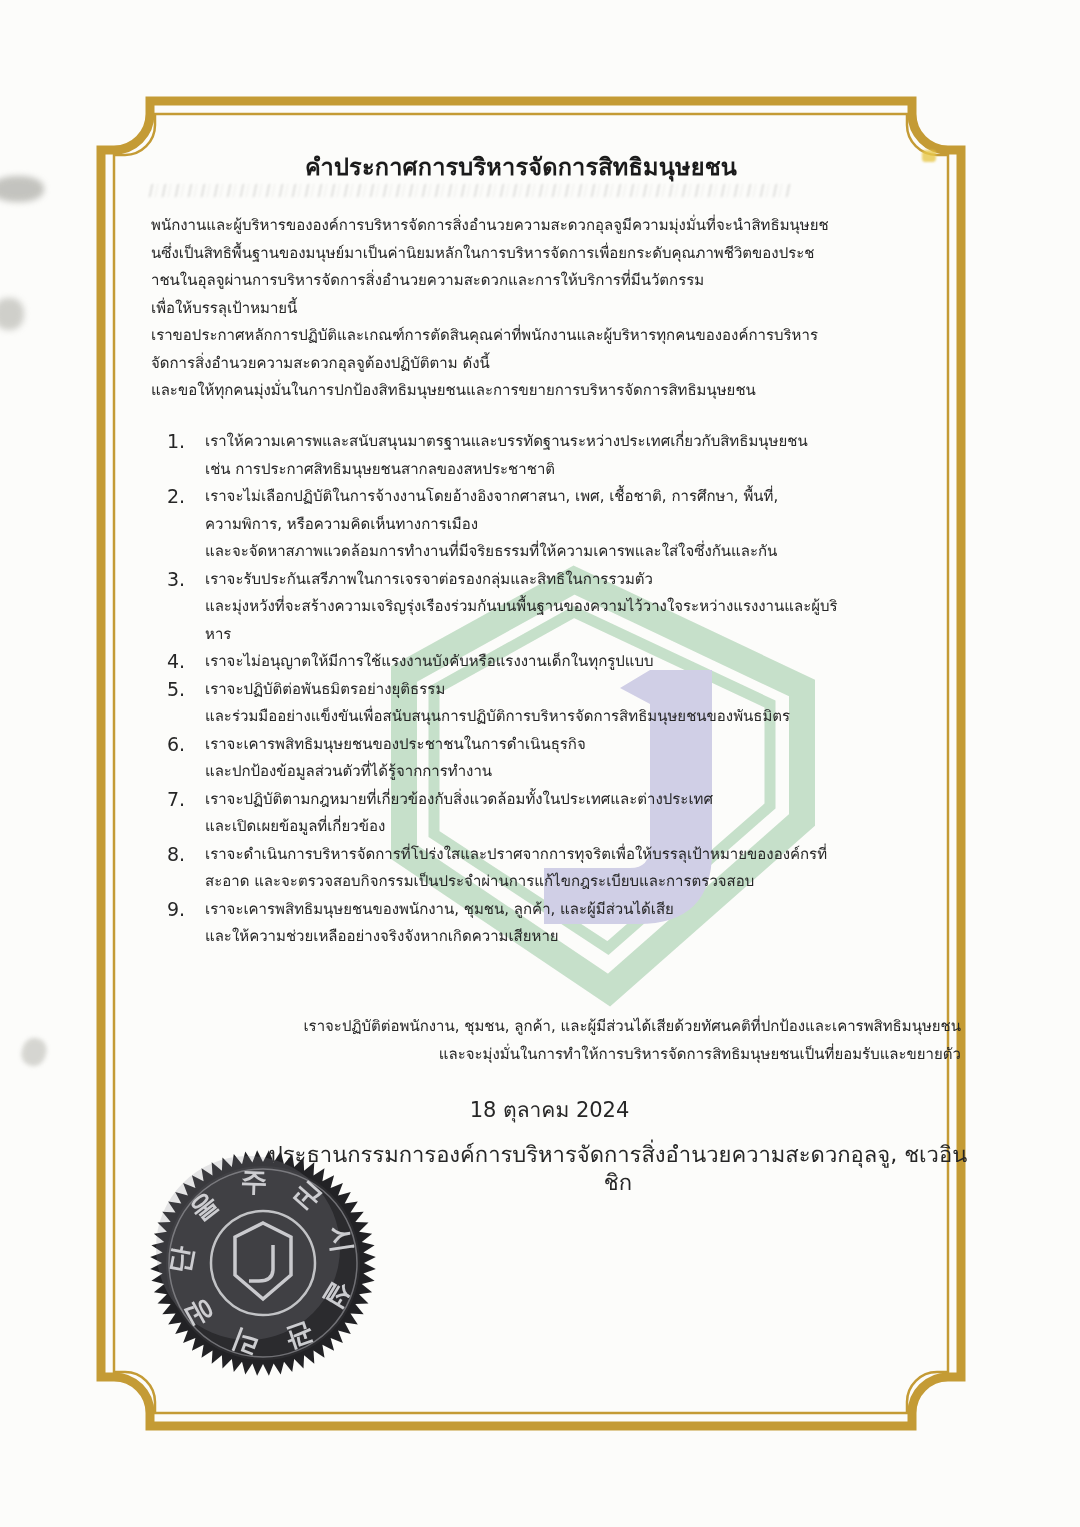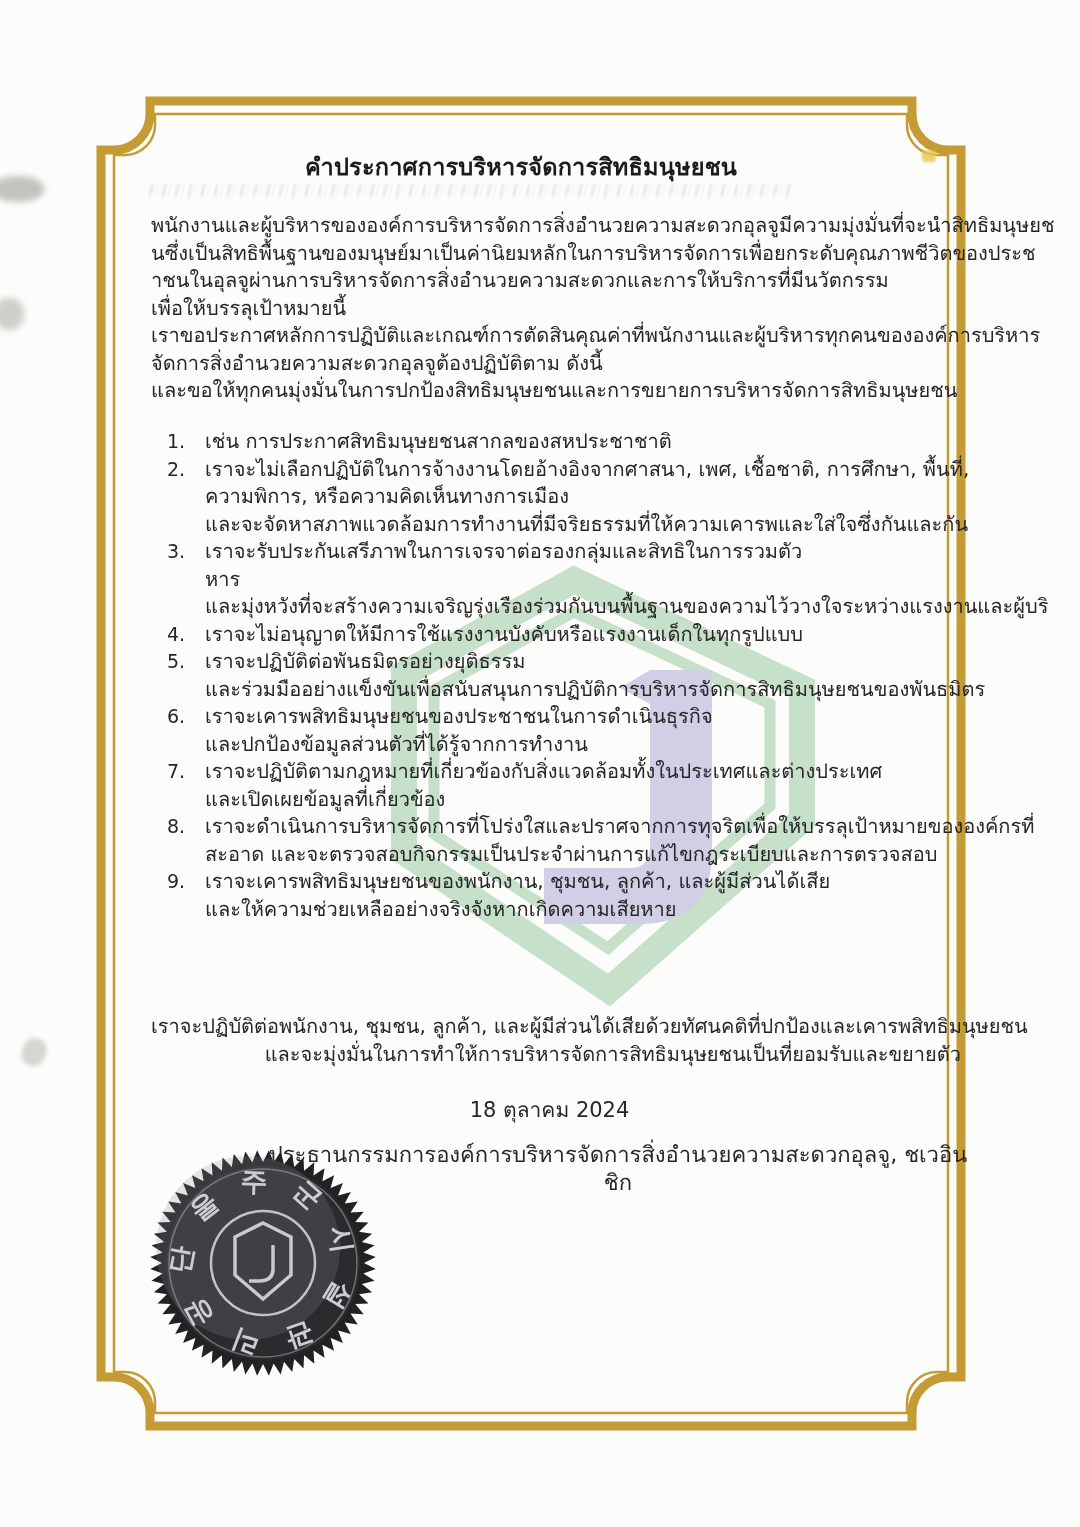--- a/index.html
+++ b/index.html
@@ -19,21 +19,21 @@
   }
   svg{display:block;}
   .frame{position:absolute;left:0;top:0;width:1080px;height:1527px;pointer-events:none;}
   .watermark{position:absolute;left:372px;top:552px;width:462px;height:462px;opacity:.9;}
   .content{position:absolute;left:8px;top:0;width:1080px;height:1527px;}
   .doc-title{
     position:absolute;left:143px;top:148px;width:740px;text-align:center;
     font-size:23.5px;font-weight:bold;color:#1b1b1b;letter-spacing:.2px;
   }
   .intro{position:absolute;left:143px;top:212px;width:810px;}
-  .line{height:27.5px;font-size:20px;line-height:27.5px;white-space:nowrap;}
+  .line{height:27.5px;font-size:15px;line-height:27.5px;white-space:nowrap;}
   .list{position:absolute;left:159px;top:428px;width:800px;}
   .li{display:flex;}
   .num{width:38px;flex:none;font-size:19px;line-height:27.5px;}
   .li-lines{flex:1;}
   .closing{position:absolute;left:143px;top:1013px;width:810px;text-align:right;}
   .date-line{
     position:absolute;left:143px;top:1086px;width:797px;text-align:center;
     font-size:21px;line-height:28px;margin-top:10px;
   }
   .signature-line{
@@ -83,37 +83,38 @@
       <div class="line">เพื่อให้บรรลุเป้าหมายนี้</div>
       <div class="line">เราขอประกาศหลักการปฏิบัติและเกณฑ์การตัดสินคุณค่าที่พนักงานและผู้บริหารทุกคนขององค์การบริหาร</div>
       <div class="line">จัดการสิ่งอำนวยความสะดวกอุลจูต้องปฏิบัติตาม ดังนี้</div>
       <div class="line">และขอให้ทุกคนมุ่งมั่นในการปกป้องสิทธิมนุษยชนและการขยายการบริหารจัดการสิทธิมนุษยชน</div>
     </div>
 
     <div class="list">
       <div class="li">
         <span class="num">1.</span>
         <div class="li-lines">
+          <div class="line">เราให้ความเคารพและสนับสนุนมาตรฐานและบรรทัดฐานระหว่างประเทศเกี่ยวกับสิทธิมนุษยชน</div>
           <div class="line">เช่น การประกาศสิทธิมนุษยชนสากลของสหประชาชาติ</div>
         </div>
       </div>
       <div class="li">
         <span class="num">2.</span>
         <div class="li-lines">
           <div class="line">เราจะไม่เลือกปฏิบัติในการจ้างงานโดยอ้างอิงจากศาสนา, เพศ, เชื้อชาติ, การศึกษา, พื้นที่,</div>
           <div class="line">ความพิการ, หรือความคิดเห็นทางการเมือง</div>
           <div class="line">และจะจัดหาสภาพแวดล้อมการทำงานที่มีจริยธรรมที่ให้ความเคารพและใส่ใจซึ่งกันและกัน</div>
         </div>
       </div>
       <div class="li">
         <span class="num">3.</span>
         <div class="li-lines">
           <div class="line">เราจะรับประกันเสรีภาพในการเจรจาต่อรองกลุ่มและสิทธิในการรวมตัว</div>
+          <div class="line">และมุ่งหวังที่จะสร้างความเจริญรุ่งเรืองร่วมกันบนพื้นฐานของความไว้วางใจระหว่างแรงงานและผู้บริ</div>
           <div class="line">หาร</div>
-          <div class="line">และมุ่งหวังที่จะสร้างความเจริญรุ่งเรืองร่วมกันบนพื้นฐานของความไว้วางใจระหว่างแรงงานและผู้บริ</div>
         </div>
       </div>
       <div class="li">
         <span class="num">4.</span>
         <div class="li-lines">
           <div class="line">เราจะไม่อนุญาตให้มีการใช้แรงงานบังคับหรือแรงงานเด็กในทุกรูปแบบ</div>
         </div>
       </div>
       <div class="li">
         <span class="num">5.</span>

